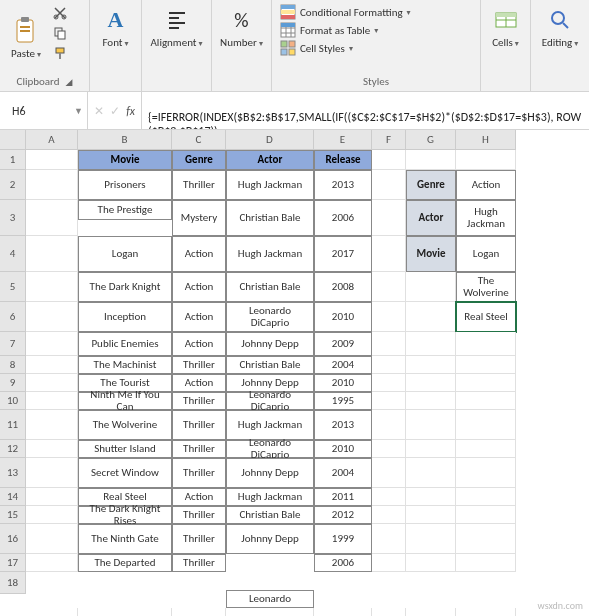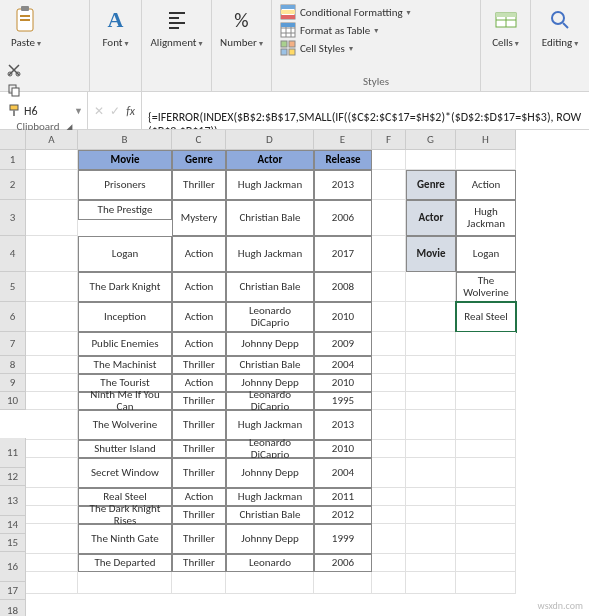--- a/index.html
+++ b/index.html
@@ -1,36 +1,36 @@
 <!DOCTYPE html>
 <html><head>
 <meta charset="utf-8">
 <style>
 * { box-sizing: border-box; margin: 0; padding: 0; font-family: "Segoe UI", Calibri, Arial, sans-serif; }
 body { background: #fff; font-size: 12px; color: #333; overflow: hidden; width: 589px; height: 616px; }
 
 
 .ribbon { background: #f1f1f1; border-bottom: 1px solid #d4d4d4; height: 92px; display: flex; }
 .rgroup { border-right: 1px solid #d4d4d4; display: flex; flex-direction: column; justify-content: space-between; padding: 2px 4px 1px; }
-.rgroup-inner { display: flex; align-items: flex-start; gap: 8px; flex-direction: column; }
+.rgroup-inner { display: flex; align-items: flex-end; gap: 2px; }
 .rlabel { text-align: center; font-size: 11px; color: #666; padding: 1px 0 2px; }
 .big-btn { display: flex; flex-direction: column; align-items: center; padding: 2px 6px; cursor: pointer; }
 .big-btn .icon { width: 32px; height: 32px; display: flex; align-items: center; justify-content: center; font-size: 20px; }
 .big-btn .cap { font-size: 11px; display: flex; align-items: center; gap: 2px; }
 .mini-col { display: flex; flex-direction: column; gap: 2px; padding-top: 2px; }
 .mini-btn { width: 20px; height: 18px; display: flex; align-items: center; justify-content: center; font-size: 12px; cursor: pointer; }
 .styles-col { display: flex; flex-direction: column; gap: 2px; padding: 2px 4px; }
 .styles-row { display: flex; align-items: center; gap: 4px; font-size: 11px; cursor: pointer; white-space: nowrap; }
 .styles-row .si { width: 16px; height: 16px; display: flex; align-items: center; justify-content: center; }
 .dd { font-size: 8px; color: #666; }
 .dialog-launcher { font-size: 9px; color: #666; margin-left: 6px; }
 
 
 .fbar { display: flex; align-items: stretch; border-bottom: 1px solid #d4d4d4; height: 38px; background: #fff; }
-.namebox { width: 88px; border-right: 1px solid #d4d4d4; display: flex; align-items: center; padding: 0 24px; font-size: 12px; position: relative; }
+.namebox { width: 88px; border-right: 1px solid #d4d4d4; display: flex; align-items: center; padding: 0 12px; font-size: 12px; position: relative; }
 .namebox .dd2 { position: absolute; right: 4px; font-size: 9px; color: #888; }
 .fx-btns { display: flex; align-items: center; border-right: 1px solid #d4d4d4; padding: 0 6px; gap: 6px; color: #888; }
 .fx-btns span { cursor: pointer; }
 .formula { flex: 1; padding: 2px 6px; font-size: 12px; color: #222; line-height: 14px; display: flex; align-items: flex-start; overflow: hidden; }
 .formula div { word-break: break-all; margin-top: 16px; }
 
 
 .grid-wrap { position: relative; overflow: hidden; height: calc(616px - 92px - 38px); }
 .corner { position: absolute; left: 0; top: 0; width: 26px; height: 20px; background: #e6e6e6; border-right: 1px solid #ccc; border-bottom: 1px solid #ccc; }
 .colheads { position: absolute; left: 26px; top: 0; height: 20px; display: flex; }
@@ -237,21 +237,21 @@
       <div class="rowhead" style="height: 20px;">1</div>
       <div class="rowhead" style="height: 30px;">2</div>
       <div class="rowhead" style="height: 36px;">3</div>
       <div class="rowhead" style="height: 36px;">4</div>
       <div class="rowhead" style="height: 30px;">5</div>
       <div class="rowhead" style="height: 30px;">6</div>
       <div class="rowhead" style="height: 24px;">7</div>
       <div class="rowhead" style="height: 18px;">8</div>
       <div class="rowhead" style="height: 18px;">9</div>
       <div class="rowhead" style="height: 18px;">10</div>
-      <div class="rowhead" style="height: 30px; margin-top: 28px;">11</div>
+      <div class="rowhead" style="height: 30px;">11</div>
       <div class="rowhead" style="height: 18px;">12</div>
       <div class="rowhead" style="height: 30px;">13</div>
       <div class="rowhead" style="height: 18px;">14</div>
       <div class="rowhead" style="height: 18px;">15</div>
       <div class="rowhead" style="height: 30px;">16</div>
       <div class="rowhead" style="height: 18px;">17</div>
       <div class="rowhead" style="height: 22px;">18</div>
     </div>
   <div class="cells" id="cells">
       <div class="row">
@@ -411,21 +411,21 @@
         <div class="cell bordered" style="width: 88px; height: 30px;">Johnny Depp</div>
         <div class="cell bordered" style="width: 58px; height: 30px;">1999</div>
         <div class="cell" style="width: 34px; height: 30px;"></div>
         <div class="cell" style="width: 50px; height: 30px;"></div>
         <div class="cell" style="width: 60px; height: 30px;"></div>
       </div>
       <div class="row">
         <div class="cell" style="width: 52px; height: 18px;"></div>
         <div class="cell bordered" style="width: 94px; height: 18px;">The Departed</div>
         <div class="cell bordered" style="width: 54px; height: 18px;">Thriller</div>
-        <div class="cell bordered" style="width: 88px; height: 18px;">Leonardo</div>
+        <div class="cell bordered" style="width: 88px; height: 18px; margin-top: 36px;">Leonardo</div>
         <div class="cell bordered" style="width: 58px; height: 18px;">2006</div>
         <div class="cell" style="width: 34px; height: 18px;"></div>
         <div class="cell" style="width: 50px; height: 18px;"></div>
         <div class="cell" style="width: 60px; height: 18px;"></div>
       </div>
       <div class="row">
         <div class="cell" style="width: 52px; height: 22px;"></div>
         <div class="cell" style="width: 94px; height: 22px;"></div>
         <div class="cell" style="width: 54px; height: 22px;"></div>
         <div class="cell" style="width: 88px; height: 22px;"></div>

